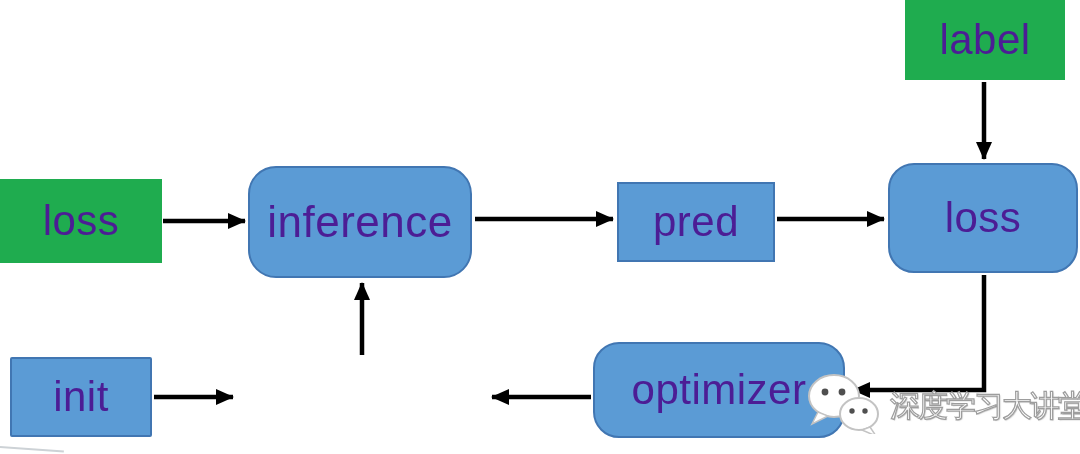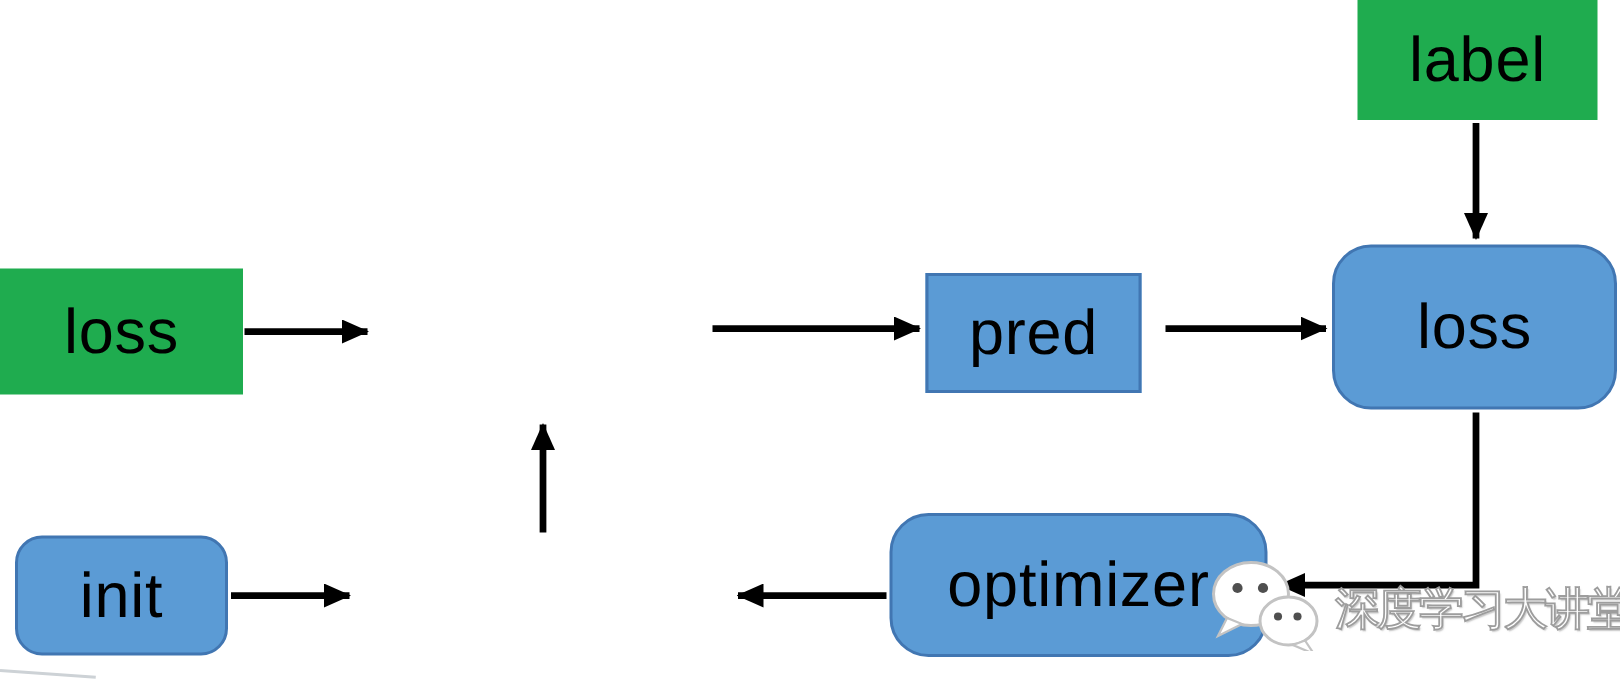--- a/index.html
+++ b/index.html
@@ -4,32 +4,32 @@
 <style>
   html,body { margin:0; padding:0; background:#ffffff; }
   #canvas {
     position:relative; width:1080px; height:454px;
     background:#ffffff; overflow:hidden;
     font-family:"Liberation Sans", sans-serif;
   }
   .node {
     position:absolute; box-sizing:border-box;
     display:flex; align-items:center; justify-content:center;
-    color:#000000; font-size:42px; line-height:1;
+    color:#4c1d95; font-size:42px; line-height:1;
     letter-spacing:0.5px;
   }
   .node.green { background:var(--green,#1FAC4F); }
   .node.blue  { background:var(--blue,#5B9BD5); border:2px solid var(--blue-border,#4176B2); }
 
   #node-input      { left:0px;   top:179px; width:162px; height:84px; }
   #node-label      { left:905px; top:0px;   width:160px; height:80px; }
   #node-inference  { left:248px; top:166px; width:224px; height:112px; border-radius:28px; font-size:44px; }
-  #node-pred       { left:617px; top:182px; width:144px; height:80px; }
+  #node-pred       { left:617px; top:182px; width:158px; height:80px; }
   #node-loss       { left:888px; top:163px; width:190px; height:110px; border-radius:26px; }
-  #node-init       { left:10px;  top:357px; width:142px; height:80px;  border-radius:18px; }
+  #node-init       { left:10px;  top:357px; width:142px; height:80px;  border-radius:2px; }
   #node-parameters { left:237px; top:357px; width:250px; height:81px;  font-size:40px; }
   #node-optimizer  { left:593px; top:342px; width:252px; height:96px; border-radius:26px; }
 
   #edge-layer {
     position:absolute; left:0; top:0; width:1080px; height:454px;
     pointer-events:none; z-index:2;
   }
 
   #watermark {
     position:absolute; left:804px; top:372px; z-index:3;
@@ -54,20 +54,23 @@
 <div id="canvas">
 
   <div class="node green" id="node-input">
     <span>loss</span>
   </div>
 
   <div class="node green" id="node-label">
     <span>label</span>
   </div>
 
+  <div class="node blue" id="node-inference">
+    <span>inference</span>
+  </div>
 
   <div class="node blue" id="node-pred">
     <span>pred</span>
   </div>
 
   <div class="node blue" id="node-loss">
     <span>loss</span>
   </div>
 
   <div class="node blue" id="node-init">

